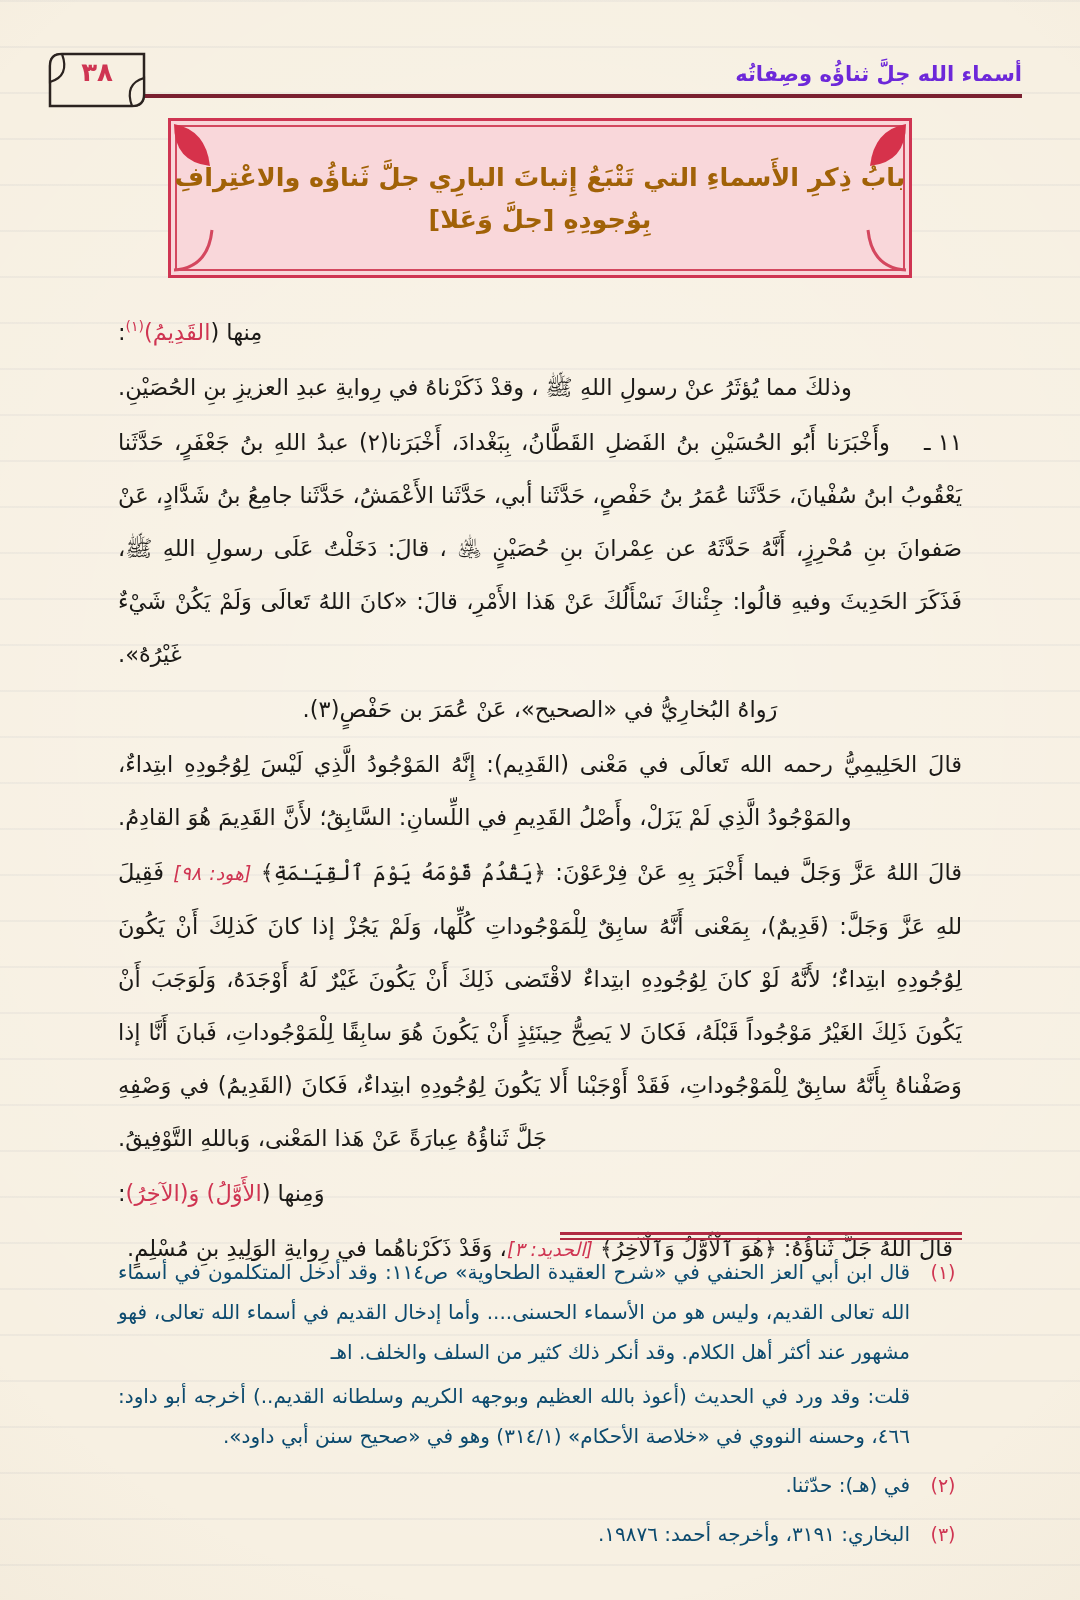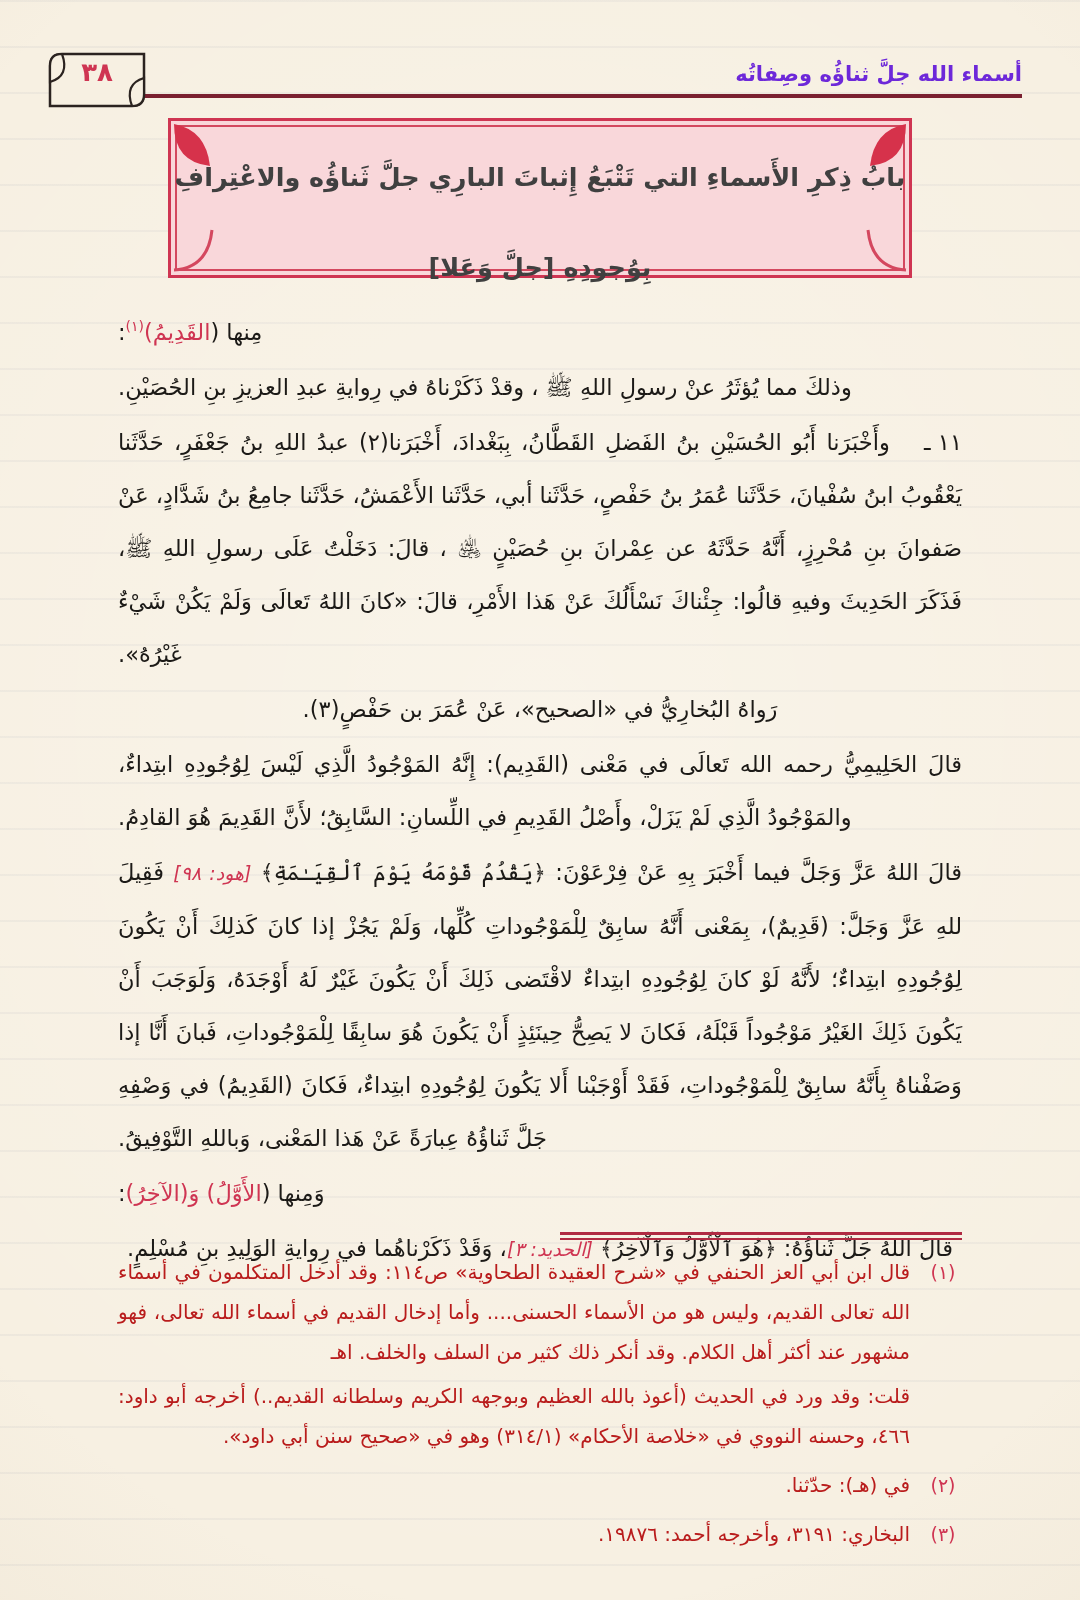--- a/index.html
+++ b/index.html
@@ -65,24 +65,23 @@
   .banner .inner{
     position:absolute;inset:7px;
     border:2px solid #d4485f;
   }
   .banner .txtwrap{
     position:absolute;inset:10px 26px;
     display:flex;flex-direction:column;align-items:center;justify-content:center;
     gap:6px;
   }
   .banner .line{
-    color:#404040;font-weight:bold;font-size:25.5px;line-height:1.42;
+    color:#a16207;font-weight:bold;font-size:25.5px;line-height:1.42;
     white-space:nowrap;text-align:right;
     font-family:"DejaVu Sans","Liberation Sans",sans-serif;
-    margin-top:48px;
   }
   .banner .line.l2{font-size:25.5px;}
   .orn{position:absolute;width:60px;height:60px;pointer-events:none;}
   .orn svg{display:block;width:60px;height:60px;}
   .orn.tr{right:4px;top:4px;}
   .orn.tl{left:4px;top:4px;transform:scaleX(-1);}
   .orn.br{right:4px;bottom:4px;transform:scaleY(-1);}
   .orn.bl{left:4px;bottom:4px;transform:scale(-1,-1);}
 
   
@@ -118,21 +117,21 @@
     font-family:"DejaVu Sans","Liberation Sans",sans-serif;
   }
   .fn{
     display:flex;flex-direction:row;align-items:flex-start;
     gap:14px;margin-bottom:9px;
   }
   .fn .num{
     flex:0 0 38px;text-align:center;color:#cf3552;font-size:19px;line-height:40px;
   }
   .fn .txt{
-    flex:1 1 auto;font-size:20px;line-height:40px;color:#b91c1c;
+    flex:1 1 auto;font-size:20px;line-height:40px;color:#0c4a6e;
     text-align:justify;text-align-last:right;
   }
   .fn .txt.single{text-align:right;}
   .fn.tight{margin-bottom:4px;}
   .fn-sub{margin-top:2px;}
 </style>
 </head>
 <body>
 
 <div class="bleed"></div>

